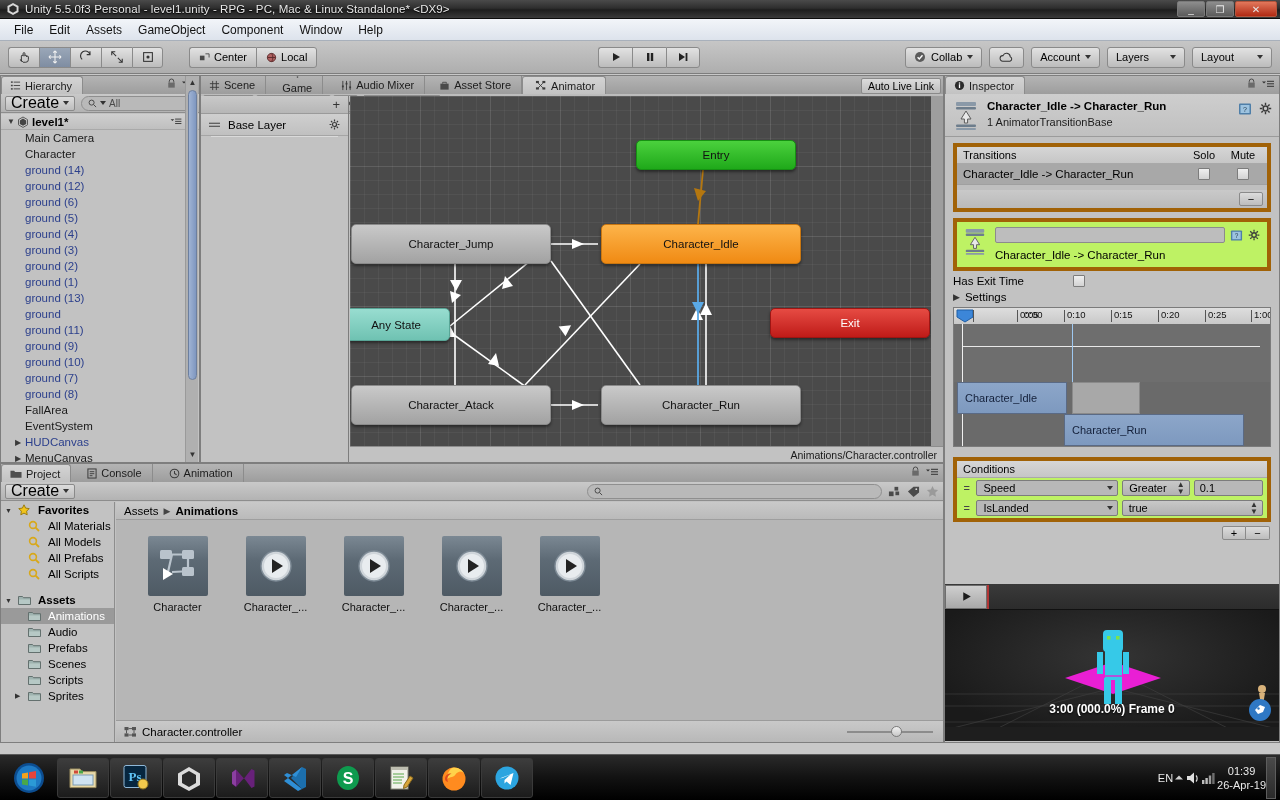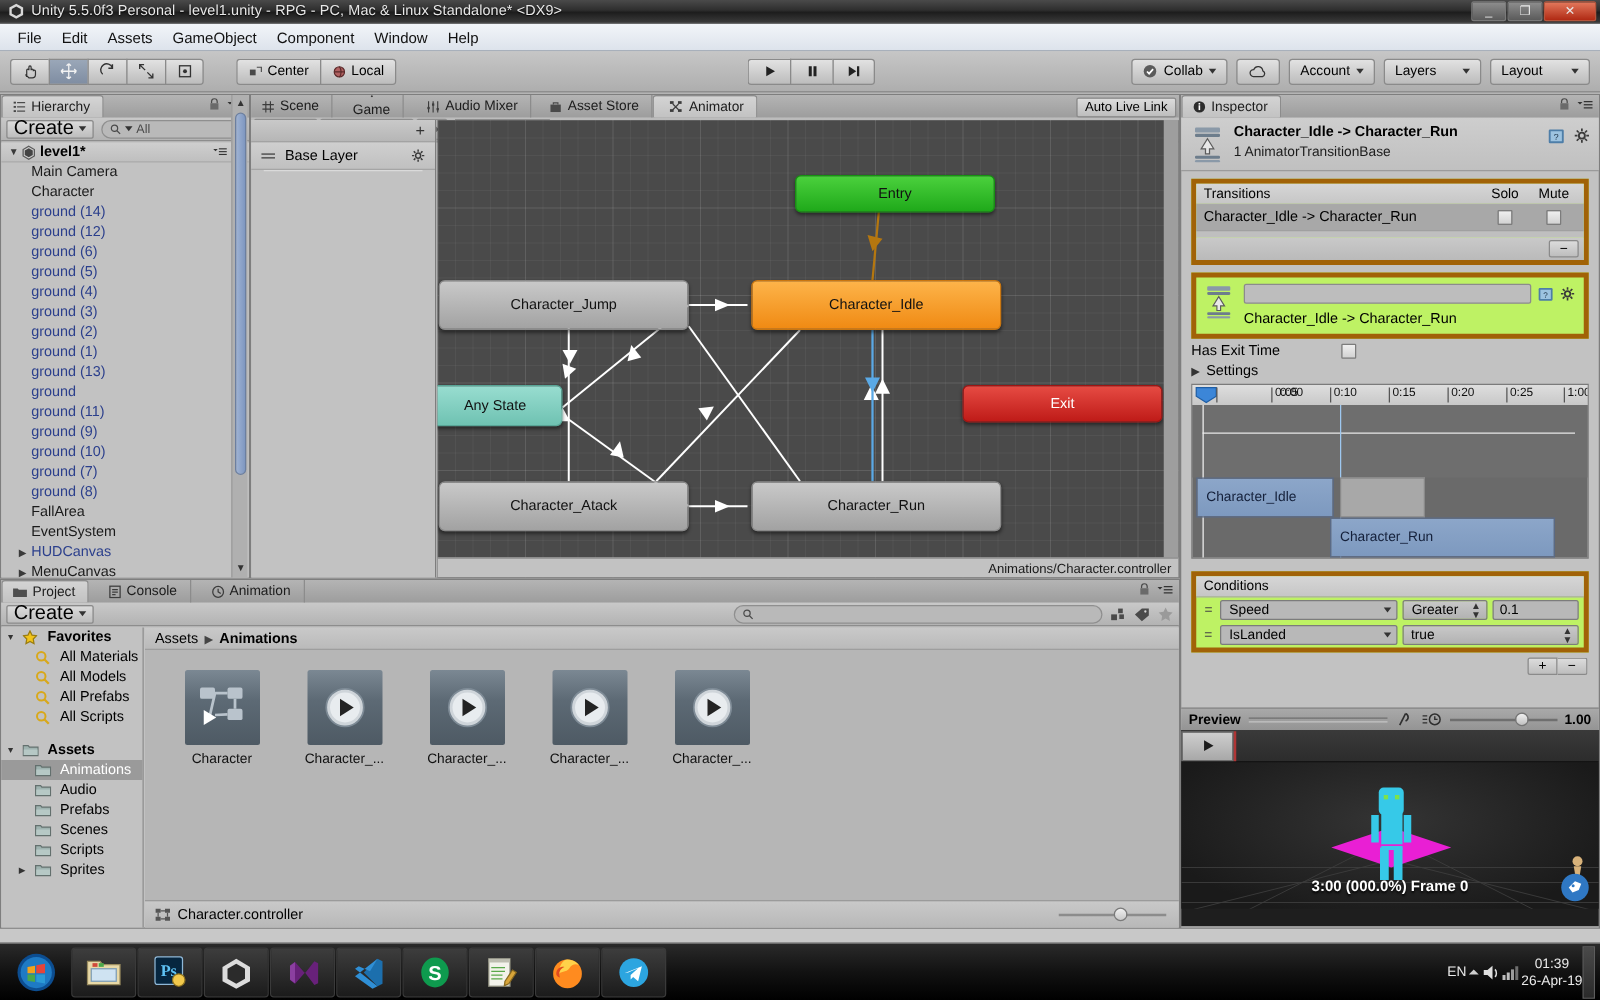--- a/index.html
+++ b/index.html
@@ -828,38 +828,20 @@
     </div>
     <div style="display:flex;justify-content:flex-end;gap:0;margin:4px 9px 0 0;">
       <div class="smallbtn" style="border-radius:2px 0 0 2px;">
         <span>+</span>
       </div>
       <div class="smallbtn" style="border-radius:0 2px 2px 0;border-left:none;">
         <span>−</span>
       </div>
     </div>
 
-    <div class="preview-bar" style="top:490px;">
-      <span>Preview</span>
-      <span style="flex:1;height:4px;border-top:1px solid #6f6f6f;border-bottom:1px solid #c4c4c4;"></span>
-      <svg width="15" height="13" viewBox="0 0 16 14">
-          <path d="M4 12L9 2" stroke="#2e2e2e" stroke-width="1.4" fill="none"></path>
-          <path d="M9 2c3 1.5 3 5 0 6.5" stroke="#2e2e2e" stroke-width="1.4" fill="none"></path>
-        </svg>
-      <svg width="17" height="13" viewBox="0 0 18 14">
-          <path d="M1 4h4M1 7h4M1 10h4" stroke="#2e2e2e" stroke-width="1.2"></path>
-          <circle cx="11.5" cy="7" r="4.6" fill="none" stroke="#2e2e2e" stroke-width="1.3"></circle>
-          <path d="M11.5 4.2V7h2.4" stroke="#2e2e2e" stroke-width="1.2" fill="none"></path>
-        </svg>
-      <span style="position:relative;width:86px;height:12px;display:flex;align-items:center;">
-        <span style="position:absolute;left:0;right:0;height:2px;background:#6f6f6f;"></span>
-        <span style="position:absolute;left:52px;width:11px;height:11px;border-radius:50%;background:linear-gradient(to bottom,#f0f0f0,#c0c0c0);border:1px solid #757575;"></span>
-      </span>
-      <span>1.00</span>
-    </div>
     <div class="preview-view" style="top:508px;bottom:1px;">
       <div style="height:26px;background:linear-gradient(to bottom,#3a3a3a,#2c2c2c);display:flex;align-items:center;border-bottom:1px solid #111;">
         <div style="width:42px;height:24px;background:linear-gradient(to bottom,#cfcfcf,#a8a8a8);border:1px solid #6e6e6e;display:flex;align-items:center;justify-content:center;">
           <svg width="13" height="13" viewBox="0 0 12 12">
               <path d="M3 2l7 4-7 4z" fill="#1c1c1c"></path>
             </svg>
         </div>
         <div style="width:2px;height:24px;background:#b03636;"></div>
       </div>
       <div style="position:absolute;top:26px;left:0;right:0;bottom:14px;background:radial-gradient(ellipse at 50% 40%, #343434 0%, #1a1a1a 80%);overflow:hidden;">

